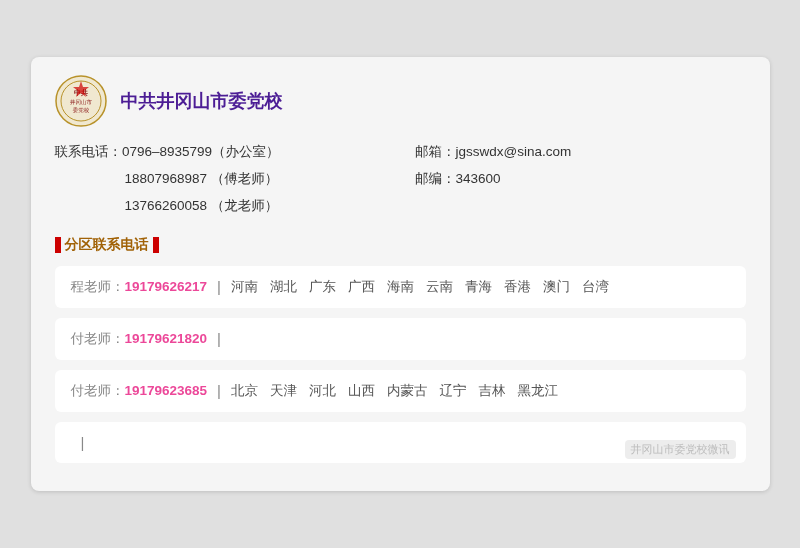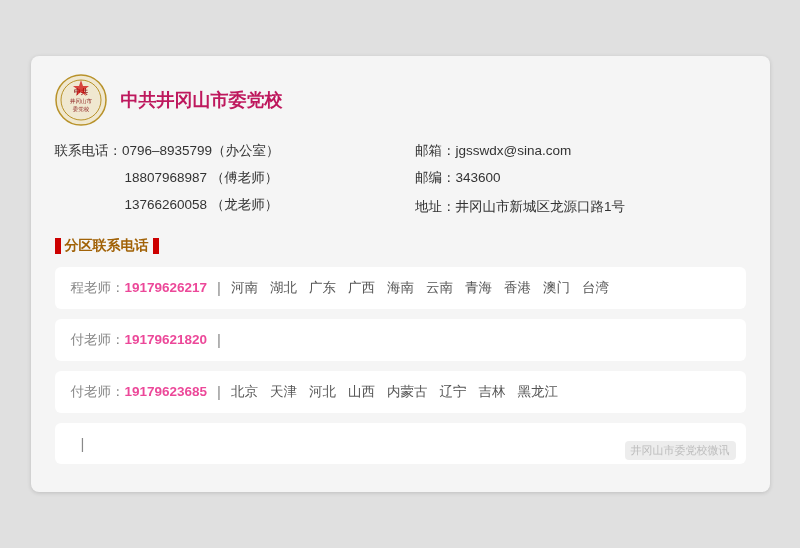--- a/index.html
+++ b/index.html
@@ -27,21 +27,21 @@
     }
     .logo {
       width: 52px;
       height: 52px;
       margin-right: 14px;
       flex-shrink: 0;
     }
     .org-title {
       font-size: 18px;
       font-weight: bold;
-      color: #be185d;
+      color: #4c1d95;
     }
     .contact-info {
       display: flex;
       gap: 0;
       margin-bottom: 14px;
     }
     .contact-left {
       flex: 1;
     }
     .contact-right {
@@ -155,23 +155,20 @@
       <div class="contact-row" style="padding-left:70px;">
         <span>13766260058 （龙老师）</span>
       </div>
     </div>
     <div class="contact-right">
       <div class="contact-row">
         <span class="label">邮箱：</span><span>jgsswdx@sina.com</span>
       </div>
       <div class="contact-row" style="margin-top:2px;">
         <span class="label">邮编：</span><span>343600</span>
-      </div>
-      <div class="contact-row" style="margin-top:6px;">
-        <span class="label">地址：</span><span>井冈山市新城区龙源口路1号</span>
       </div>
     </div>
   </div>
 
   <div class="section-divider">
     <div class="divider-bar-left"></div>
     <span class="section-title">分区联系电话</span>
     <div class="divider-bar-right"></div>
   </div>
 

